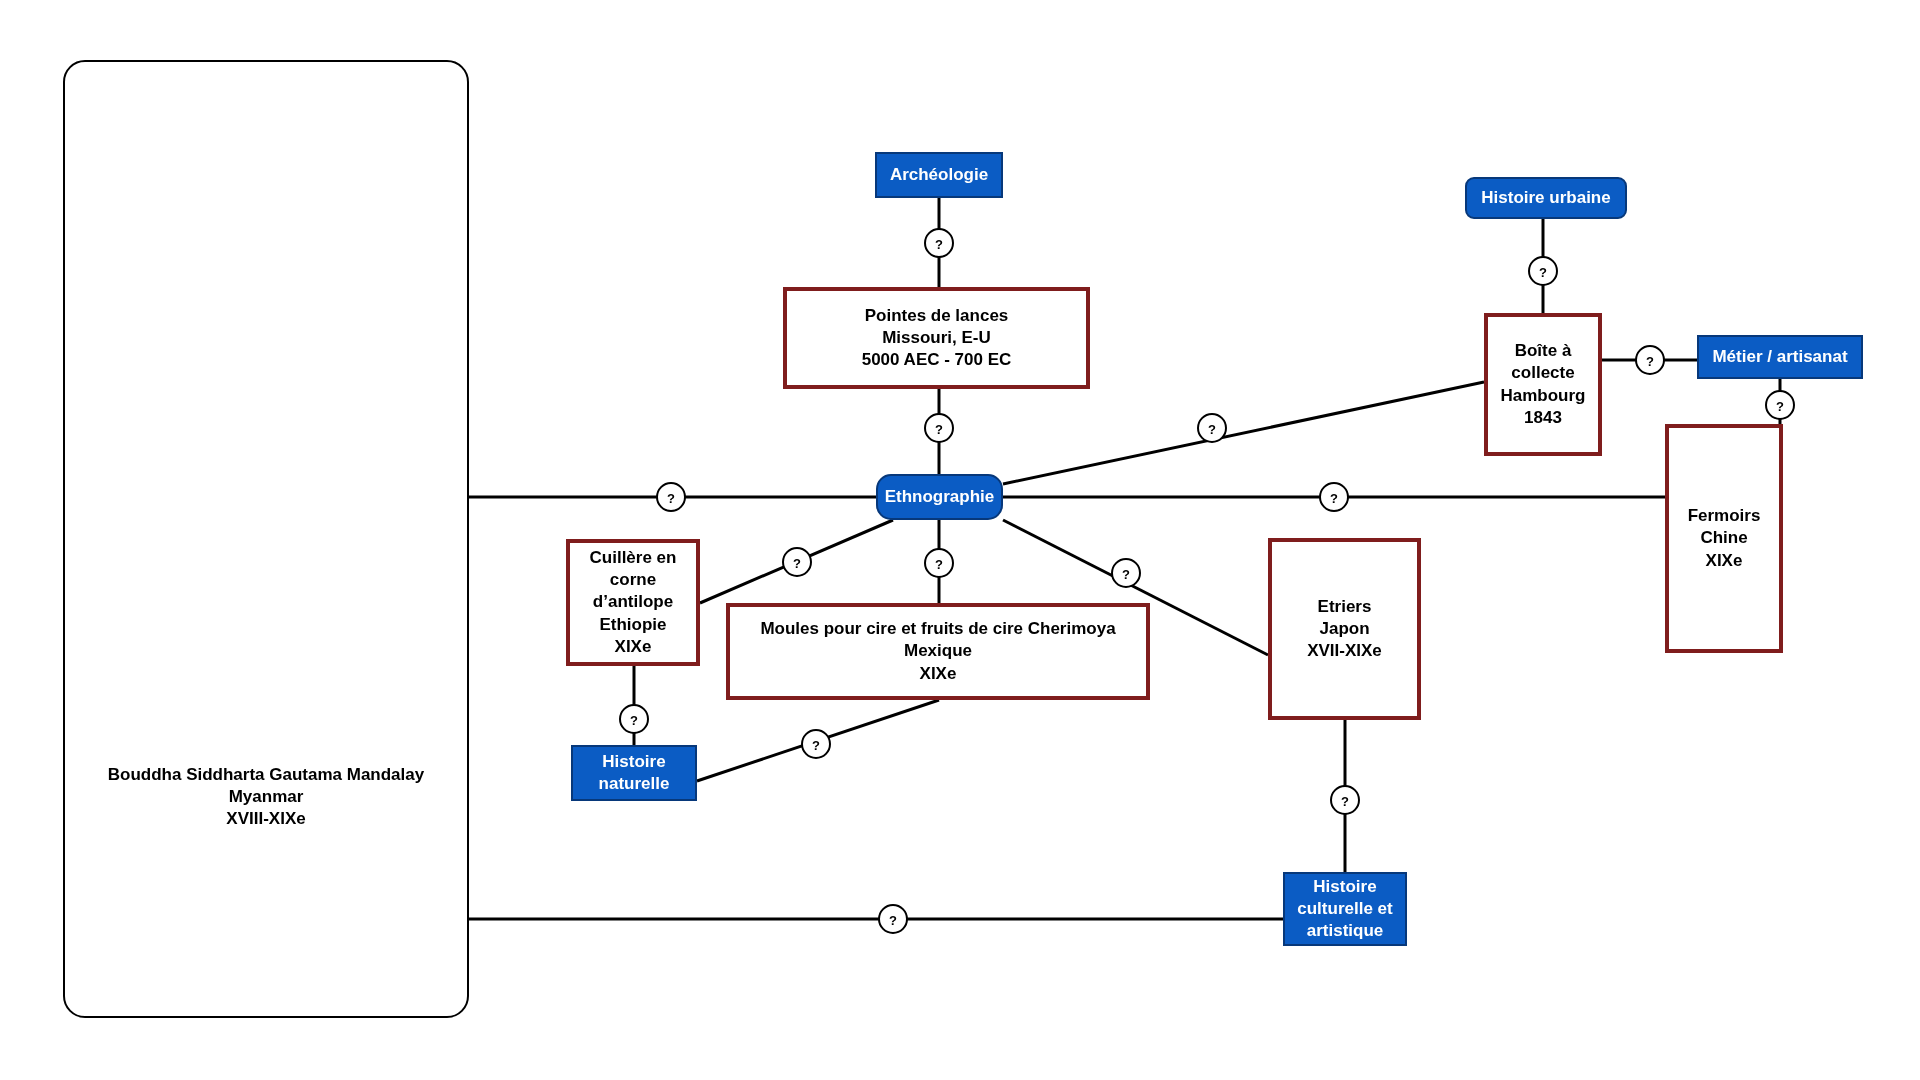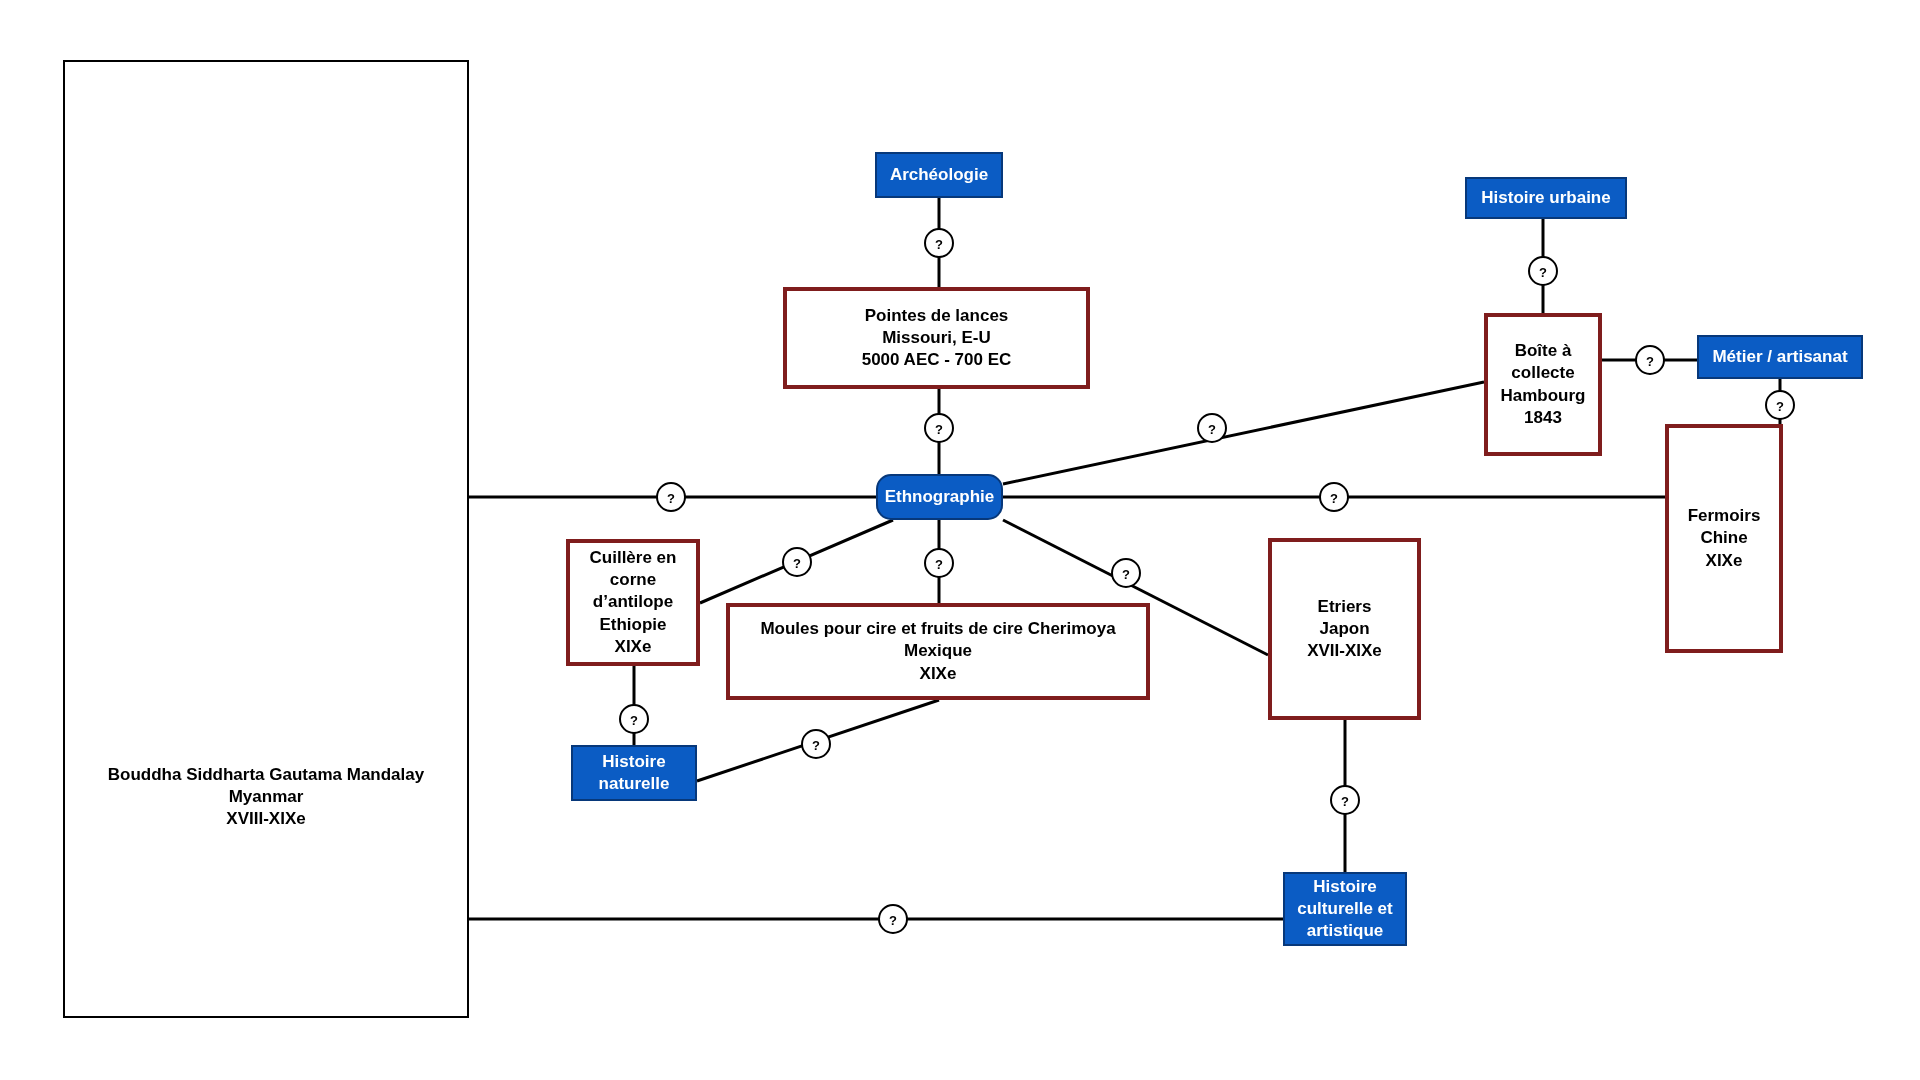--- a/index.html
+++ b/index.html
@@ -187,37 +187,37 @@
       <g>
         <circle cx="1345" cy="800" r="14" class="edge-badge-circle"></circle>
         <text x="1345" y="801" class="edge-badge-text">?</text>
       </g>
       <g>
         <circle cx="893" cy="919" r="14" class="edge-badge-circle"></circle>
         <text x="893" y="920" class="edge-badge-text">?</text>
       </g>
     </svg>
   <div id="node-layer">
-      <div class="node node-container" style="left: 63px; top: 60px; width: 406px; height: 958px;">
+      <div class="node node-container" style="left: 63px; top: 60px; width: 406px; height: 958px; border-radius: 22px;">
         <span class="node-label">Bouddha Siddharta Gautama Mandalay
 Myanmar
 XVIII-XIXe</span>
       </div>
       <div class="node node-blue" style="left: 875px; top: 152px; width: 128px; height: 46px;">
         <span class="node-label">Archéologie</span>
       </div>
       <div class="node node-plain" style="left: 783px; top: 287px; width: 307px; height: 102px;">
         <span class="node-label">Pointes de lances
 Missouri, E-U
 5000 AEC - 700 EC</span>
       </div>
       <div class="node node-blue" style="left: 876px; top: 474px; width: 127px; height: 46px; border-radius: 15px;">
         <span class="node-label">Ethnographie</span>
       </div>
-      <div class="node node-blue" style="left: 1465px; top: 177px; width: 162px; height: 42px;">
+      <div class="node node-blue" style="left: 1465px; top: 177px; width: 162px; height: 42px; border-radius: 9px;">
         <span class="node-label">Histoire urbaine</span>
       </div>
       <div class="node node-plain" style="left: 1484px; top: 313px; width: 118px; height: 143px;">
         <span class="node-label">Boîte à
 collecte
 Hambourg
 1843</span>
       </div>
       <div class="node node-blue" style="left: 1697px; top: 335px; width: 166px; height: 44px;">
         <span class="node-label">Métier / artisanat</span>

